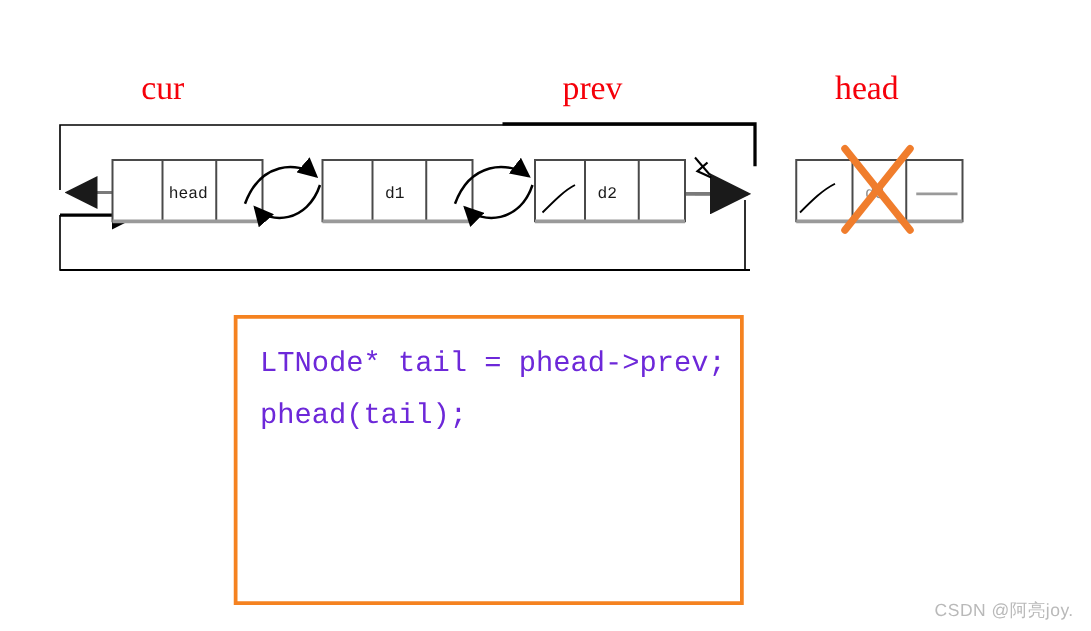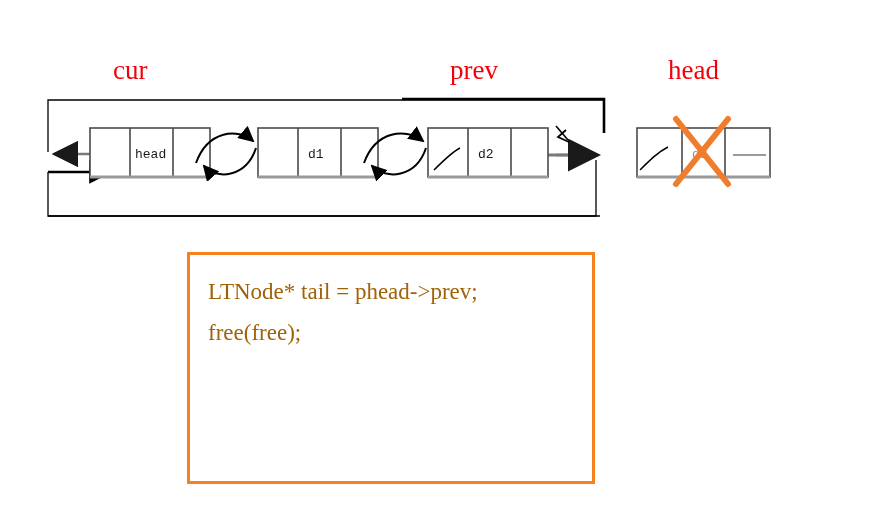--- a/index.html
+++ b/index.html
@@ -29,22 +29,22 @@
   .code-box{
     position:absolute;
     left:187px;top:252px;
     width:408px;height:232px;
     border:3px solid #f58220;
     background:#ffffff;
     box-sizing:border-box;
     padding:16px 0 0 18px;
   }
   .code-line{
-    color:#a16207;
-    font-family:Liberation Serif, serif;
+    color:#6d28d9;
+    font-family:Liberation Mono, monospace;
     font-size:23px;
     line-height:41px;
     white-space:pre;
   }
   .watermark{
     position:absolute;
     right:14px;bottom:7px;
     color:#b9b9b9;
     font-family:"Liberation Sans", sans-serif;
     font-size:14px;
@@ -147,17 +147,18 @@
 
     <g>
       <line x1="676" y1="119" x2="728" y2="184" stroke="#f07d2c" stroke-width="6" stroke-linecap="round"></line>
       <line x1="728" y1="119" x2="676" y2="184" stroke="#f07d2c" stroke-width="6" stroke-linecap="round"></line>
     </g>
 
   </svg>
 
   <div class="code-box">
     <div class="code-line">LTNode* tail = phead-&gt;prev;</div>
-    <div class="code-line">free(free);</div>
+    <div class="code-line">phead(tail);</div>
   </div>
 
+  <div class="watermark">CSDN @阿亮joy.</div>
 
 </div>
 
 </body></html>

